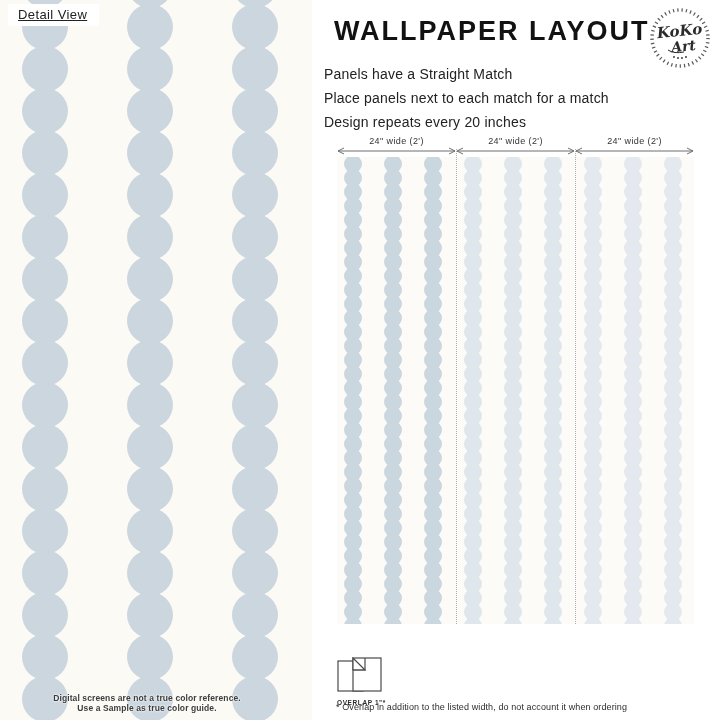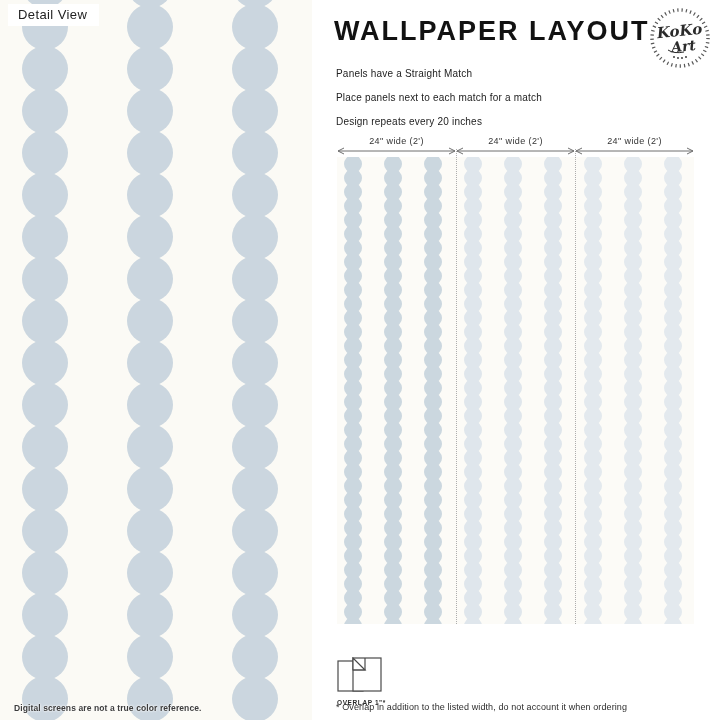--- a/index.html
+++ b/index.html
@@ -14,36 +14,37 @@
     position:absolute;left:0;top:0;width:312px;height:720px;
     background:#fbfaf5;overflow:hidden;
   }
   .detail-view svg{position:absolute;left:0;top:0;}
   .detail-label{
     position:absolute;left:8px;top:4px;
     background:#ffffff;
     padding:3px 12px 4px 10px;
     font-size:13px;font-weight:500;letter-spacing:.4px;color:#222;
     z-index:3;
+    text-decoration:underline;
   }
   .disclaimer{
-    position:absolute;left:14px;bottom:6px;width:290px;
-    font-size:8.5px;font-weight:600;color:#3c3c3c;
+    position:absolute;left:2px;bottom:6px;width:290px;
+    text-align:center;font-size:8.5px;font-weight:600;color:#3c3c3c;
     line-height:1.25;letter-spacing:.1px;z-index:3;
     text-shadow:0 0 3px #ffffff,0 0 2px #ffffff;
   }
   
   .page-title{
     position:absolute;left:334px;top:16px;
     font-size:27px;font-weight:800;letter-spacing:2px;color:#121212;
     white-space:nowrap;
   }
   .instructions{
-    position:absolute;left:336px;top:62px;
-    font-size:10px;color:#222;line-height:24px;letter-spacing:.2px;
+    position:absolute;left:324px;top:62px;
+    font-size:14px;color:#222;line-height:24px;letter-spacing:.2px;
   }
   
   .logo{position:absolute;left:648px;top:6px;width:64px;height:64px;}
   
   .diagram{position:absolute;left:337px;top:136px;width:357px;height:487px;}
   .dim-labels{display:flex;width:357px;}
   .dim-labels div{
     width:119px;text-align:center;font-size:9px;color:#333;
     letter-spacing:.4px;white-space:nowrap;
   }
@@ -77,20 +78,21 @@
         <circle cx="45" cy="21" r="23" fill="#c9d5de"></circle>
         <circle cx="45" cy="63" r="23" fill="#c9d5de"></circle>
       </pattern>
     </defs>
     <rect x="0" y="0" width="312" height="720" fill="#fbfaf5"></rect>
     <rect x="0" y="0" width="312" height="720" fill="url(#bigBeads)" opacity="0.96"></rect>
   </svg>
   <div class="detail-label">Detail View</div>
   <div class="disclaimer">
     <div>Digital screens are not a true color reference.</div>
+    <div>Use a Sample as true color guide.</div>
   </div>
 </div>
 
 <div class="page-title">WALLPAPER LAYOUT</div>
 
 <div class="logo">
   <svg width="64" height="64" viewBox="0 0 64 64">
     <circle cx="32" cy="32" r="28" fill="none" stroke="#3a3a3a" stroke-width="3.5" stroke-dasharray="1.2 3.1" opacity="0.85"></circle>
     <circle cx="32" cy="32" r="23.5" fill="#ffffff" stroke="none"></circle>
     <text x="32" y="30" text-anchor="middle" font-family="'DejaVu Serif', serif" font-style="italic" font-weight="700" font-size="15" fill="#2b2b2b" transform="rotate(-6 32 30)">KoKo</text>

